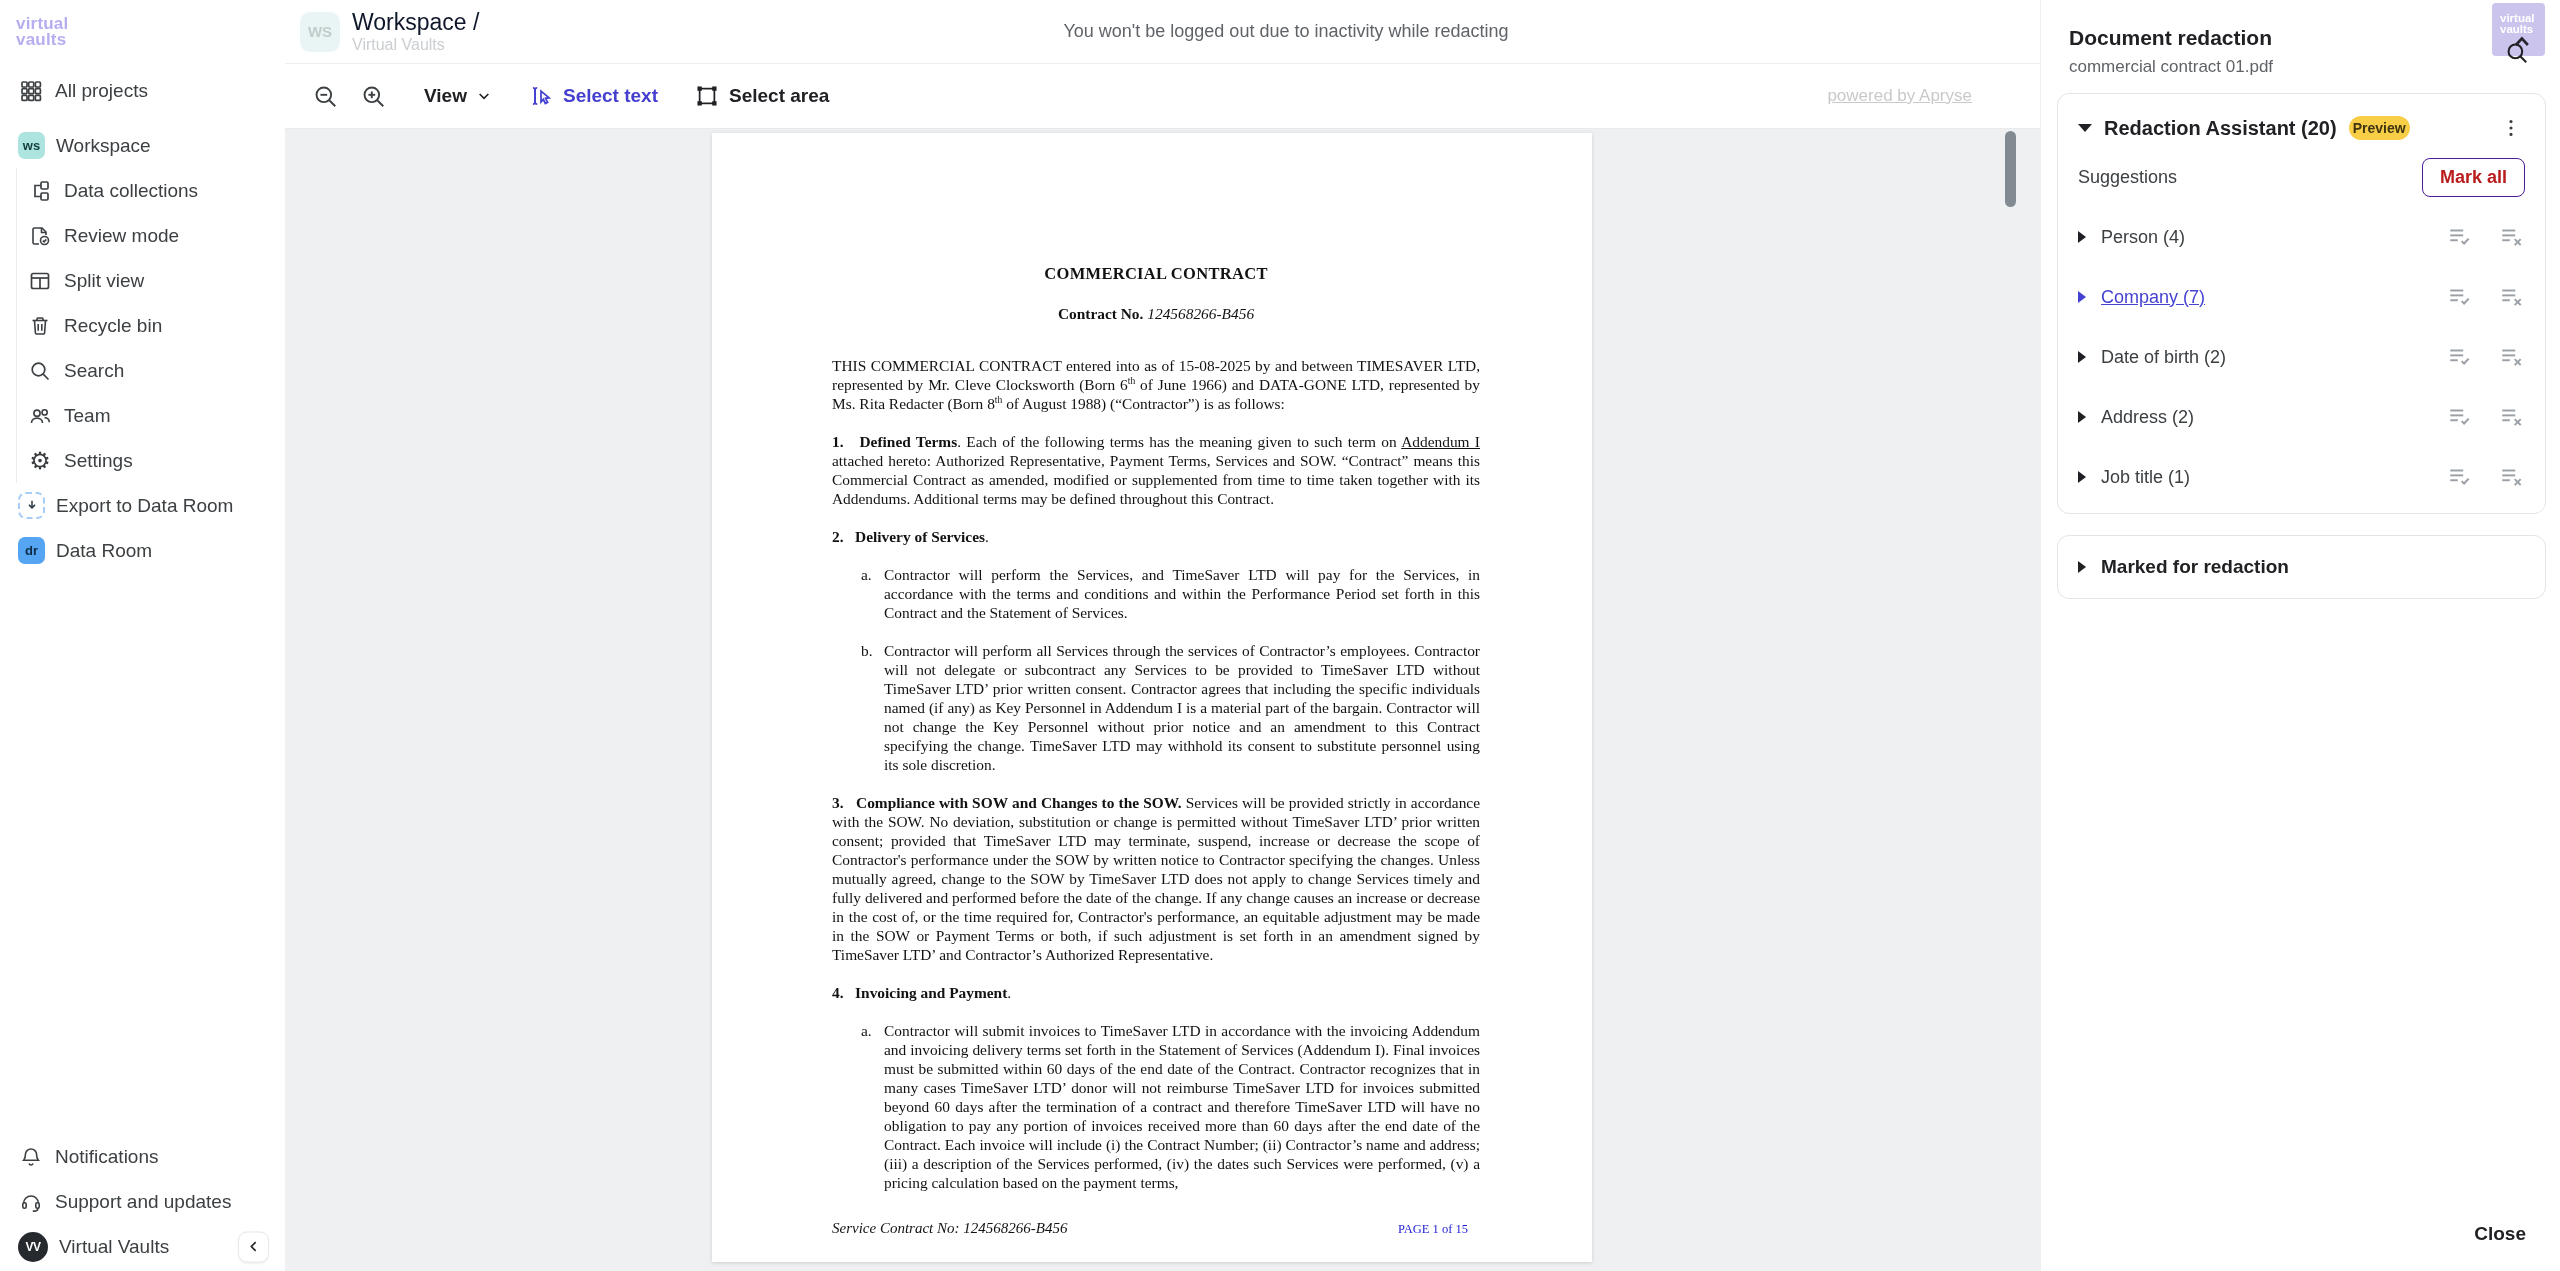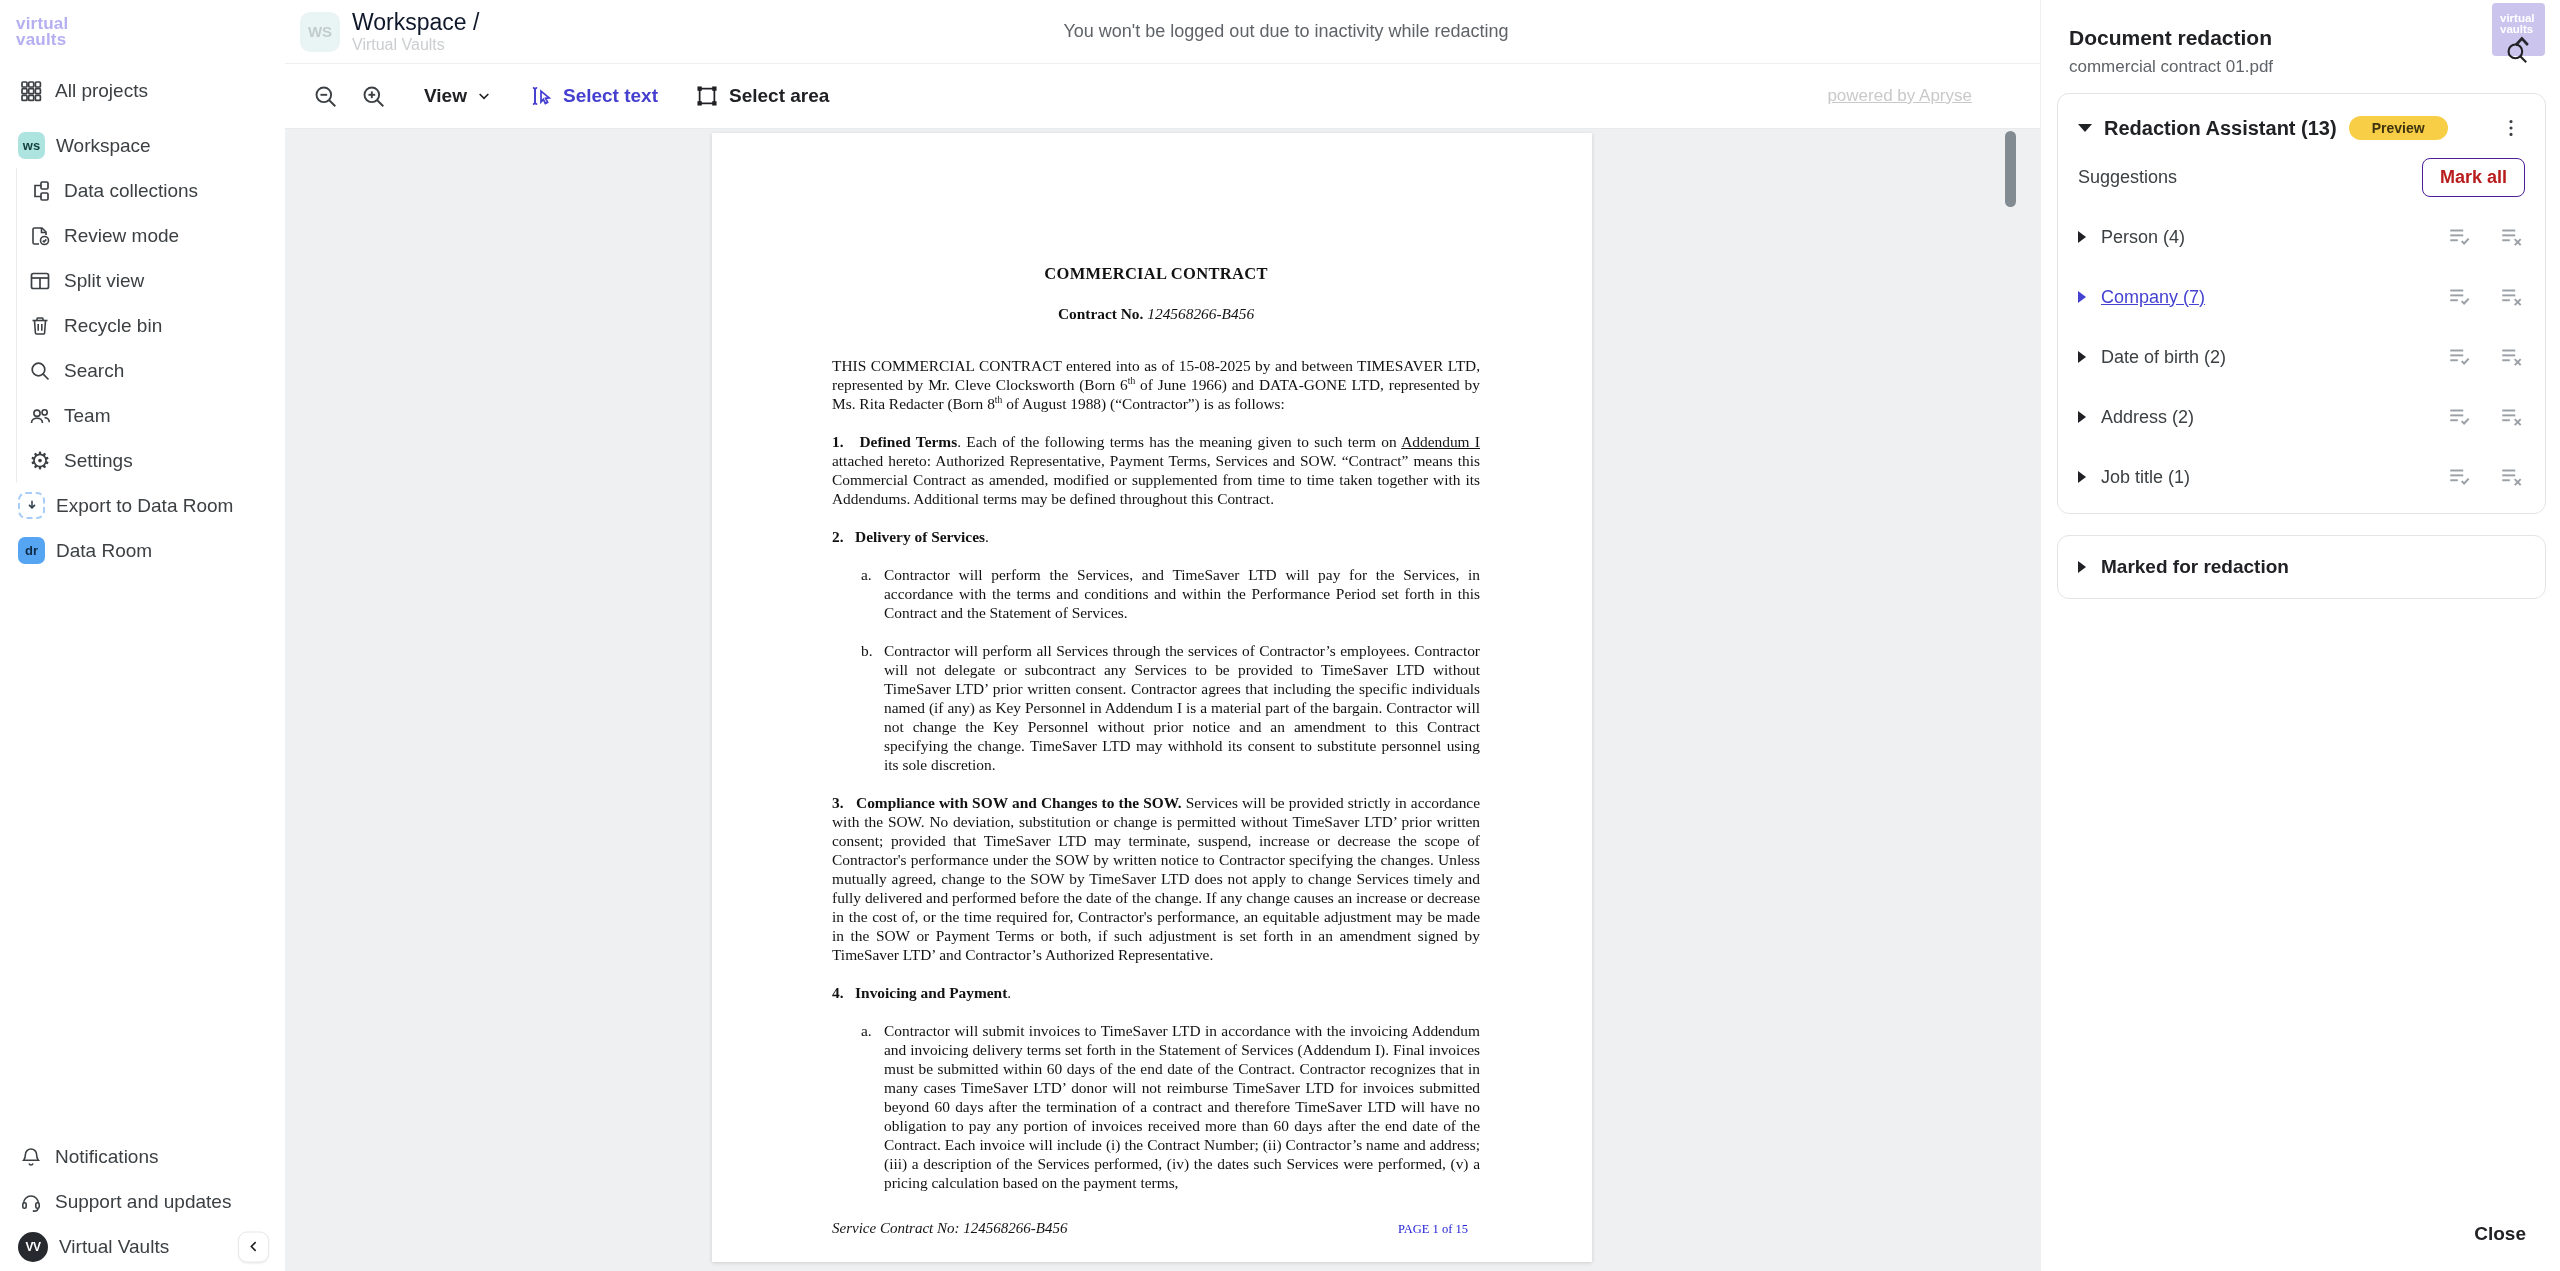--- a/index.html
+++ b/index.html
@@ -62,21 +62,21 @@
   .corner-badge { position:absolute; top:3px; right:15px; width:53px; height:53px; background:#cbc5ee; border-radius:4px; color:#fff; font-weight:800; font-size:11.5px; line-height:.95; padding:10px 0 0 8px; cursor:pointer; }
   .corner-badge .chev { position:absolute; left:50%; bottom:2px; transform:translateX(-38%); color:#26262e; }
   .panel-header { padding:26px 28px 16px 28px; position:relative; }
   .ph-title { font-size:21px; font-weight:700; color:#202124; }
   .ph-sub { font-size:17px; color:#5f6368; margin-top:7px; }
   .ph-search { position:absolute; right:28px; top:38px; width:30px; height:30px; display:flex; align-items:center; justify-content:center; color:#202124; cursor:pointer; }
   .card { margin:0 14px 0 16px; border:1px solid #e2e4e7; border-radius:12px; background:#fff; }
   .card + .card { margin-top:21px; }
   .as-header { display:flex; align-items:center; gap:12px; padding:20px 20px 8px 20px; cursor:pointer; }
   .as-title { font-size:20px; font-weight:700; color:#202124; }
-  .pill { background:#f7ce46; color:#3e3510; font-size:14px; font-weight:600; padding:4px 23px; border-radius:12px; }
+  .pill { background:#f7ce46; color:#3e3510; font-size:14px; font-weight:600; padding:4px 4px; border-radius:12px; }
   .kebab { margin-left:auto; width:28px; height:28px; display:flex; align-items:center; justify-content:center; color:#3c4043; cursor:pointer; }
   .sug-row { display:flex; align-items:center; justify-content:space-between; padding:8px 20px 10px 20px; }
   .sug-label { font-size:18px; color:#3c4043; }
   .mark-all { background:#fff; border:1px solid #4c1d95; border-radius:8px; padding:8px 17px; font-size:18px; font-weight:700; color:#b91c1c; font-family:inherit; cursor:pointer; }
   .cat-row { height:60px; display:flex; align-items:center; gap:15px; padding:0 20px; cursor:pointer; }
   .cat-row:last-child { margin-bottom:6px; }
   .cat-label { font-size:18px; color:#3c4043; }
   .cat-label.link { color:#4542d1; text-decoration:underline; }
   .row-actions { margin-left:auto; display:flex; gap:26px; color:#9aa0a6; }
   .row-actions .act { width:26px; height:26px; display:flex; align-items:center; justify-content:center; cursor:pointer; }
@@ -336,21 +336,21 @@
       <svg width="26" height="26" viewBox="0 0 24 24" fill="none" stroke="currentColor" stroke-width="1.9">
           <circle cx="10.5" cy="10.5" r="6.3"></circle>
           <line x1="15.2" y1="15.2" x2="20.5" y2="20.5"></line>
         </svg>
     </span>
   </div>
 
   <div class="card">
     <div class="as-header">
       <span class="tri-down"></span>
-      <span class="as-title">Redaction Assistant (13)</span>
+      <span class="as-title">Redaction Assistant (20)</span>
       <span class="pill">Preview</span>
       <span class="kebab">
         <svg width="22" height="22" viewBox="0 0 24 24" fill="currentColor">
             <circle cx="12" cy="5" r="1.7"></circle>
             <circle cx="12" cy="12" r="1.7"></circle>
             <circle cx="12" cy="19" r="1.7"></circle>
           </svg>
       </span>
     </div>
 

